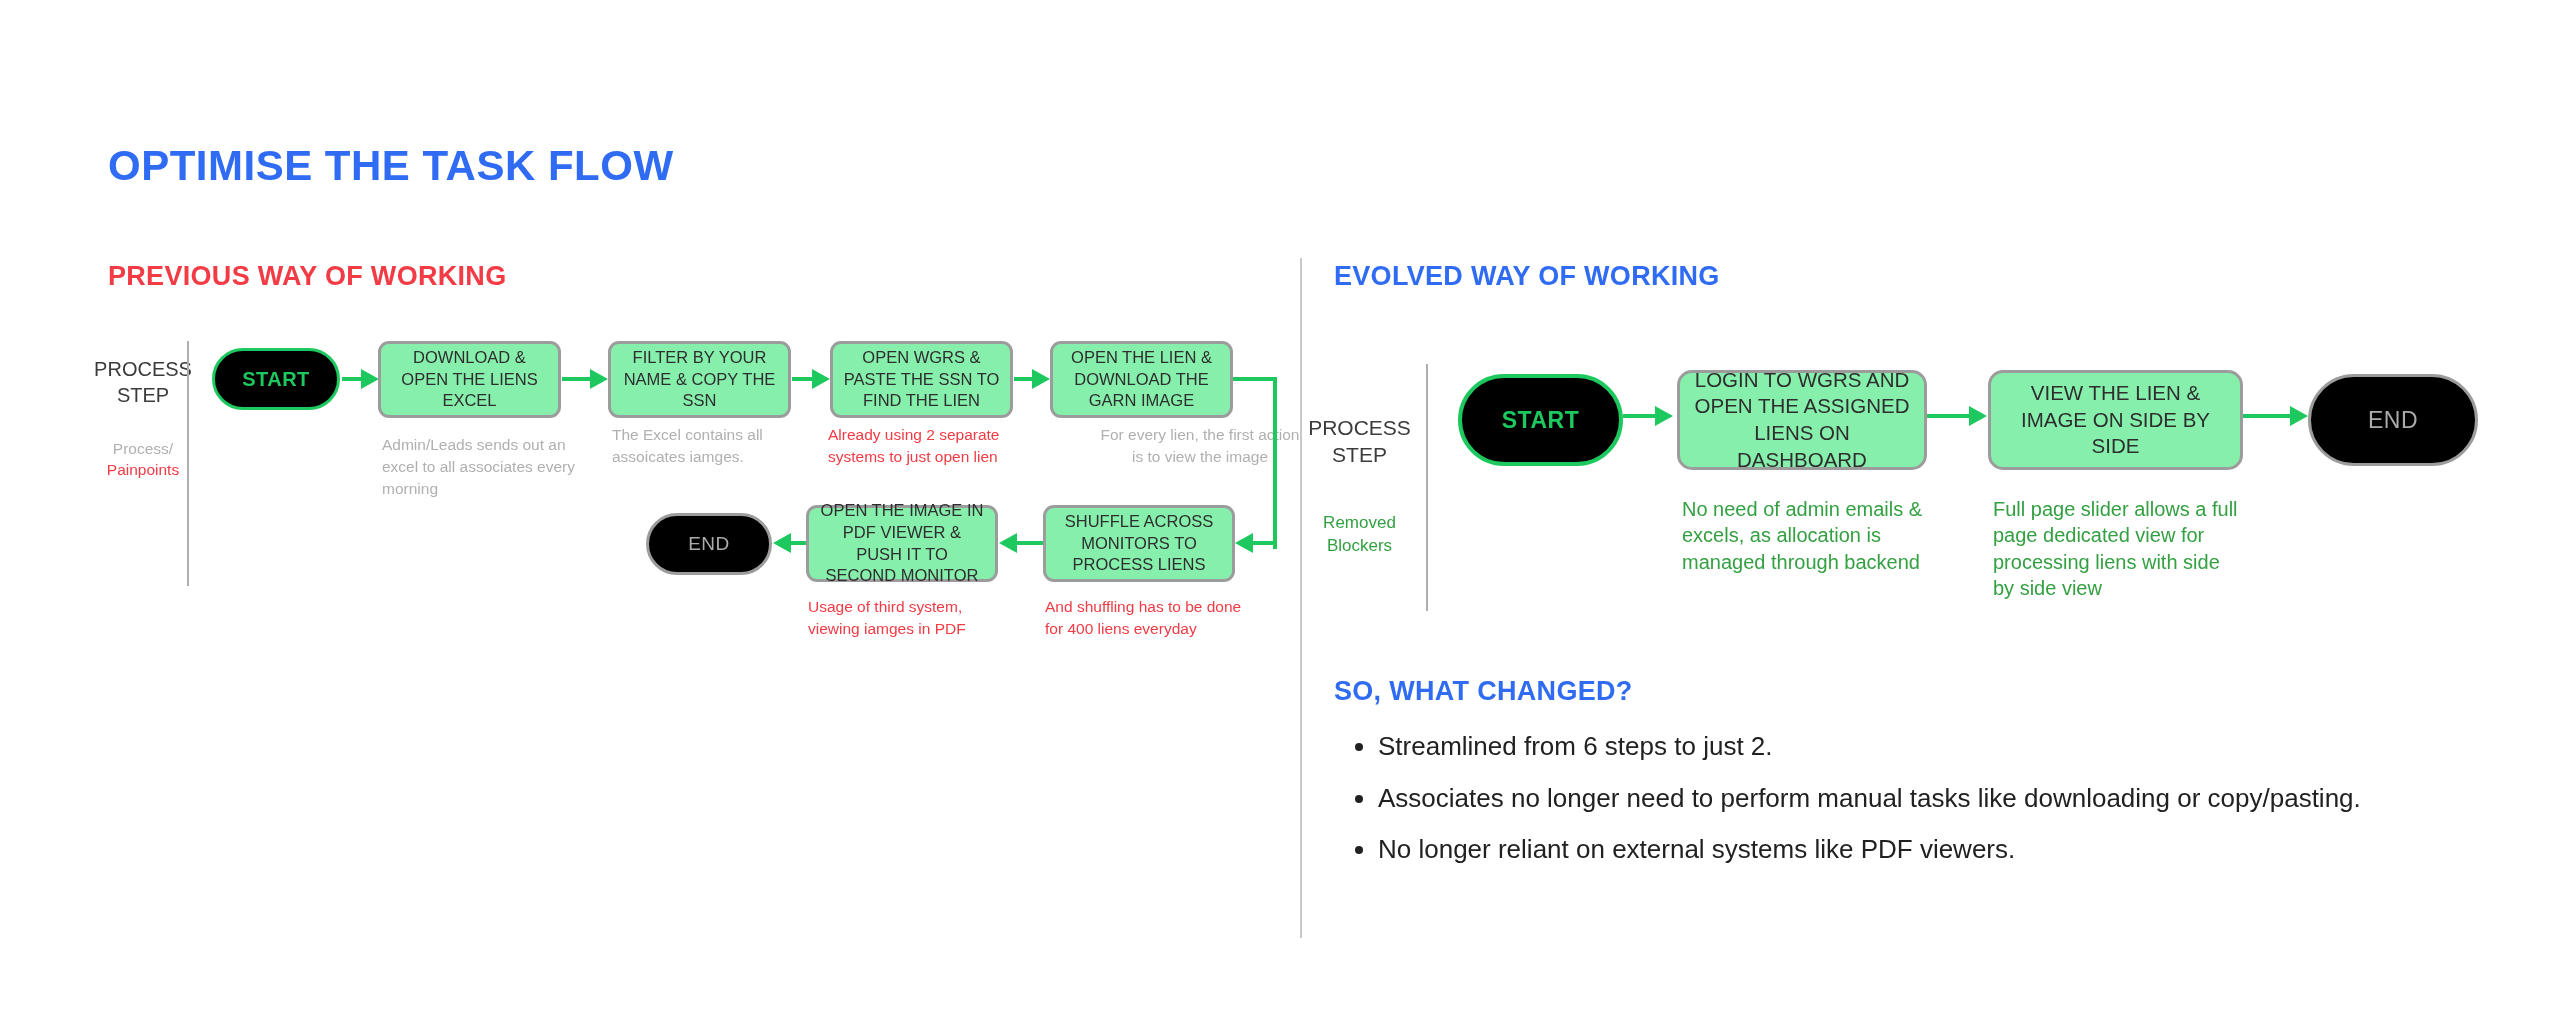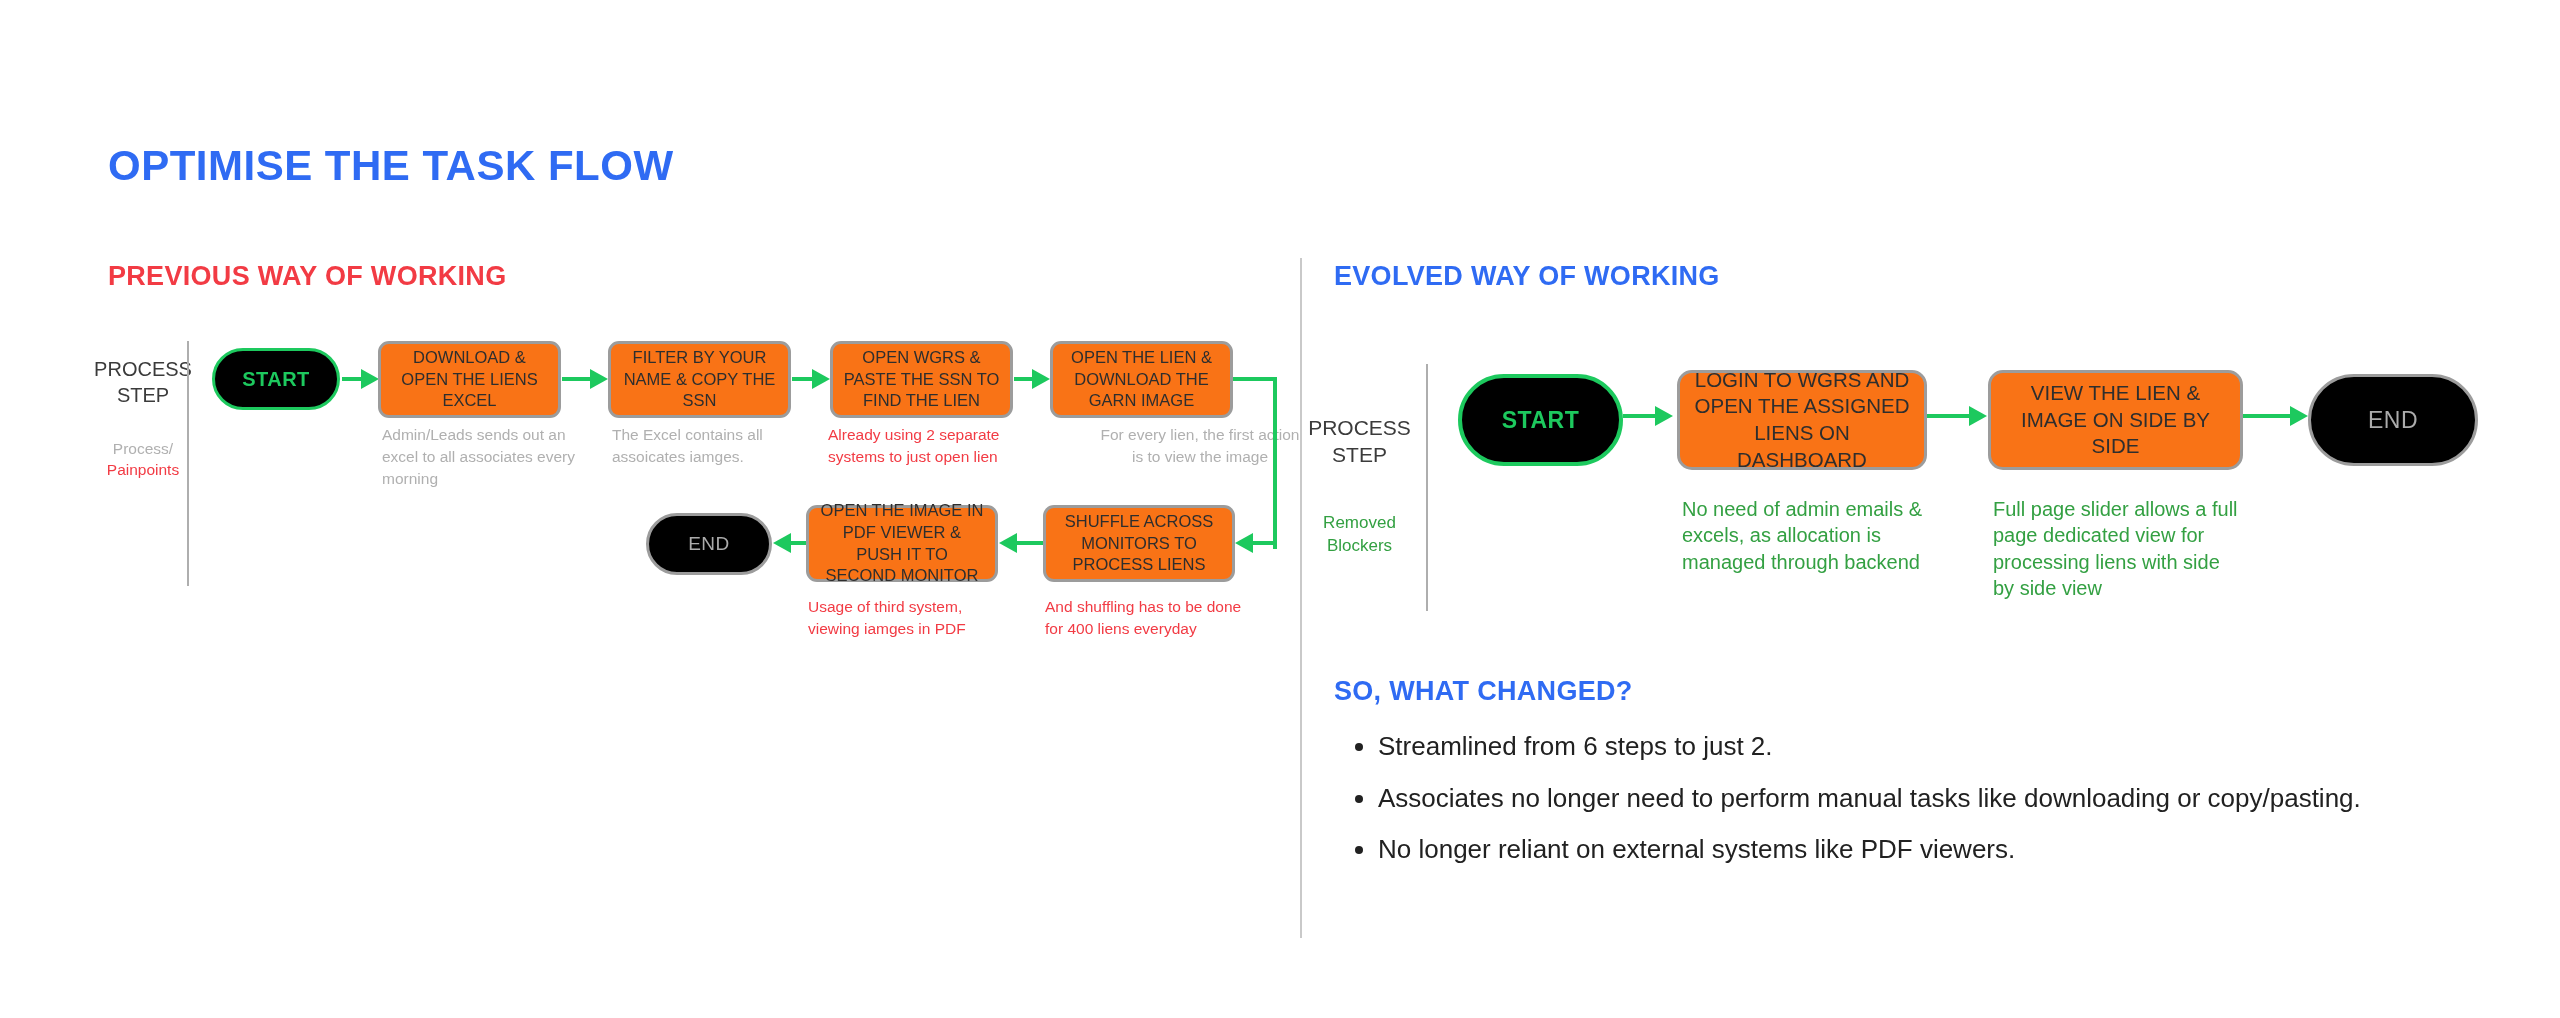--- a/index.html
+++ b/index.html
@@ -25,21 +25,21 @@
   .vdiv{position:absolute;width:2px;background:#c9c9c9;}
   .vrule{position:absolute;width:2px;background:#aeaeae;}
 
   .row-label{position:absolute;text-align:center;color:var(--label-dark);font-weight:500;line-height:1.3;}
   .sub-label{position:absolute;text-align:center;line-height:1.35;}
 
   .stadium{position:absolute;border-radius:999px;background:#000000;display:flex;align-items:center;justify-content:center;letter-spacing:.5px;}
   .stadium.start{border:3px solid var(--green);color:var(--green);font-weight:600;}
   .stadium.end{border:3px solid var(--box-border);color:#ababab;font-weight:500;}
 
-  .flow-box{position:absolute;border:3px solid var(--box-border);border-radius:11px;background:#f97316;display:flex;align-items:center;justify-content:center;text-align:center;color:var(--box-text);font-weight:500;padding:0 10px;}
+  .flow-box{position:absolute;border:3px solid var(--box-border);border-radius:11px;background:#86efac;display:flex;align-items:center;justify-content:center;text-align:center;color:var(--box-text);font-weight:500;padding:0 10px;}
   .p-box{height:77px;width:183px;top:315px;font-size:16.5px;line-height:1.32;}
   .p-box2{top:479px;}
   .e-box{height:100px;width:250px;top:344px;font-size:20.5px;line-height:1.3;border-radius:15px;}
 
   .note{position:absolute;font-size:15.5px;line-height:1.42;color:var(--muted);}
   .note.red{color:var(--red);}
   .enote{position:absolute;font-size:20px;line-height:1.32;color:var(--note-green);}
 
   .hline{position:absolute;height:4px;background:var(--green);}
   .vline{position:absolute;width:4px;background:var(--green);}
@@ -80,21 +80,21 @@
   <div class="hline" style="left:792px;top:351px;width:20px;"></div>
   <div class="head-r" style="left:812px;top:343px;"></div>
 
   <div class="flow-box p-box" style="left:830px;">OPEN WGRS &amp; PASTE THE SSN TO FIND THE LIEN</div>
 
   <div class="hline" style="left:1014px;top:351px;width:18px;"></div>
   <div class="head-r" style="left:1032px;top:343px;"></div>
 
   <div class="flow-box p-box" style="left:1050px;">OPEN THE LIEN &amp; DOWNLOAD THE GARN IMAGE</div>
 
-  <div class="note" style="left:382px;top:398px;width:195px;">Admin/Leads sends out an excel to all associates every morning</div>
+  <div class="note" style="left:382px;top:408px;width:195px;">Admin/Leads sends out an excel to all associates every morning</div>
   <div class="note" style="left:612px;top:398px;width:190px;">The Excel contains all assoicates iamges.</div>
   <div class="note red" style="left:828px;top:398px;width:190px;">Already using 2 separate systems to just open lien</div>
   <div class="note" style="left:1100px;top:398px;width:200px;text-align:center;">For every lien, the first action is to view the image</div>
 
   <div class="hline" style="left:1233px;top:351px;width:44px;"></div>
   <div class="vline" style="left:1273px;top:351px;height:172px;"></div>
   <div class="hline" style="left:1251px;top:515px;width:26px;"></div>
   <div class="head-l" style="left:1235px;top:507px;"></div>
 
   <div class="stadium end" style="left:646px;top:487px;width:126px;height:62px;font-size:19px;">END</div>

